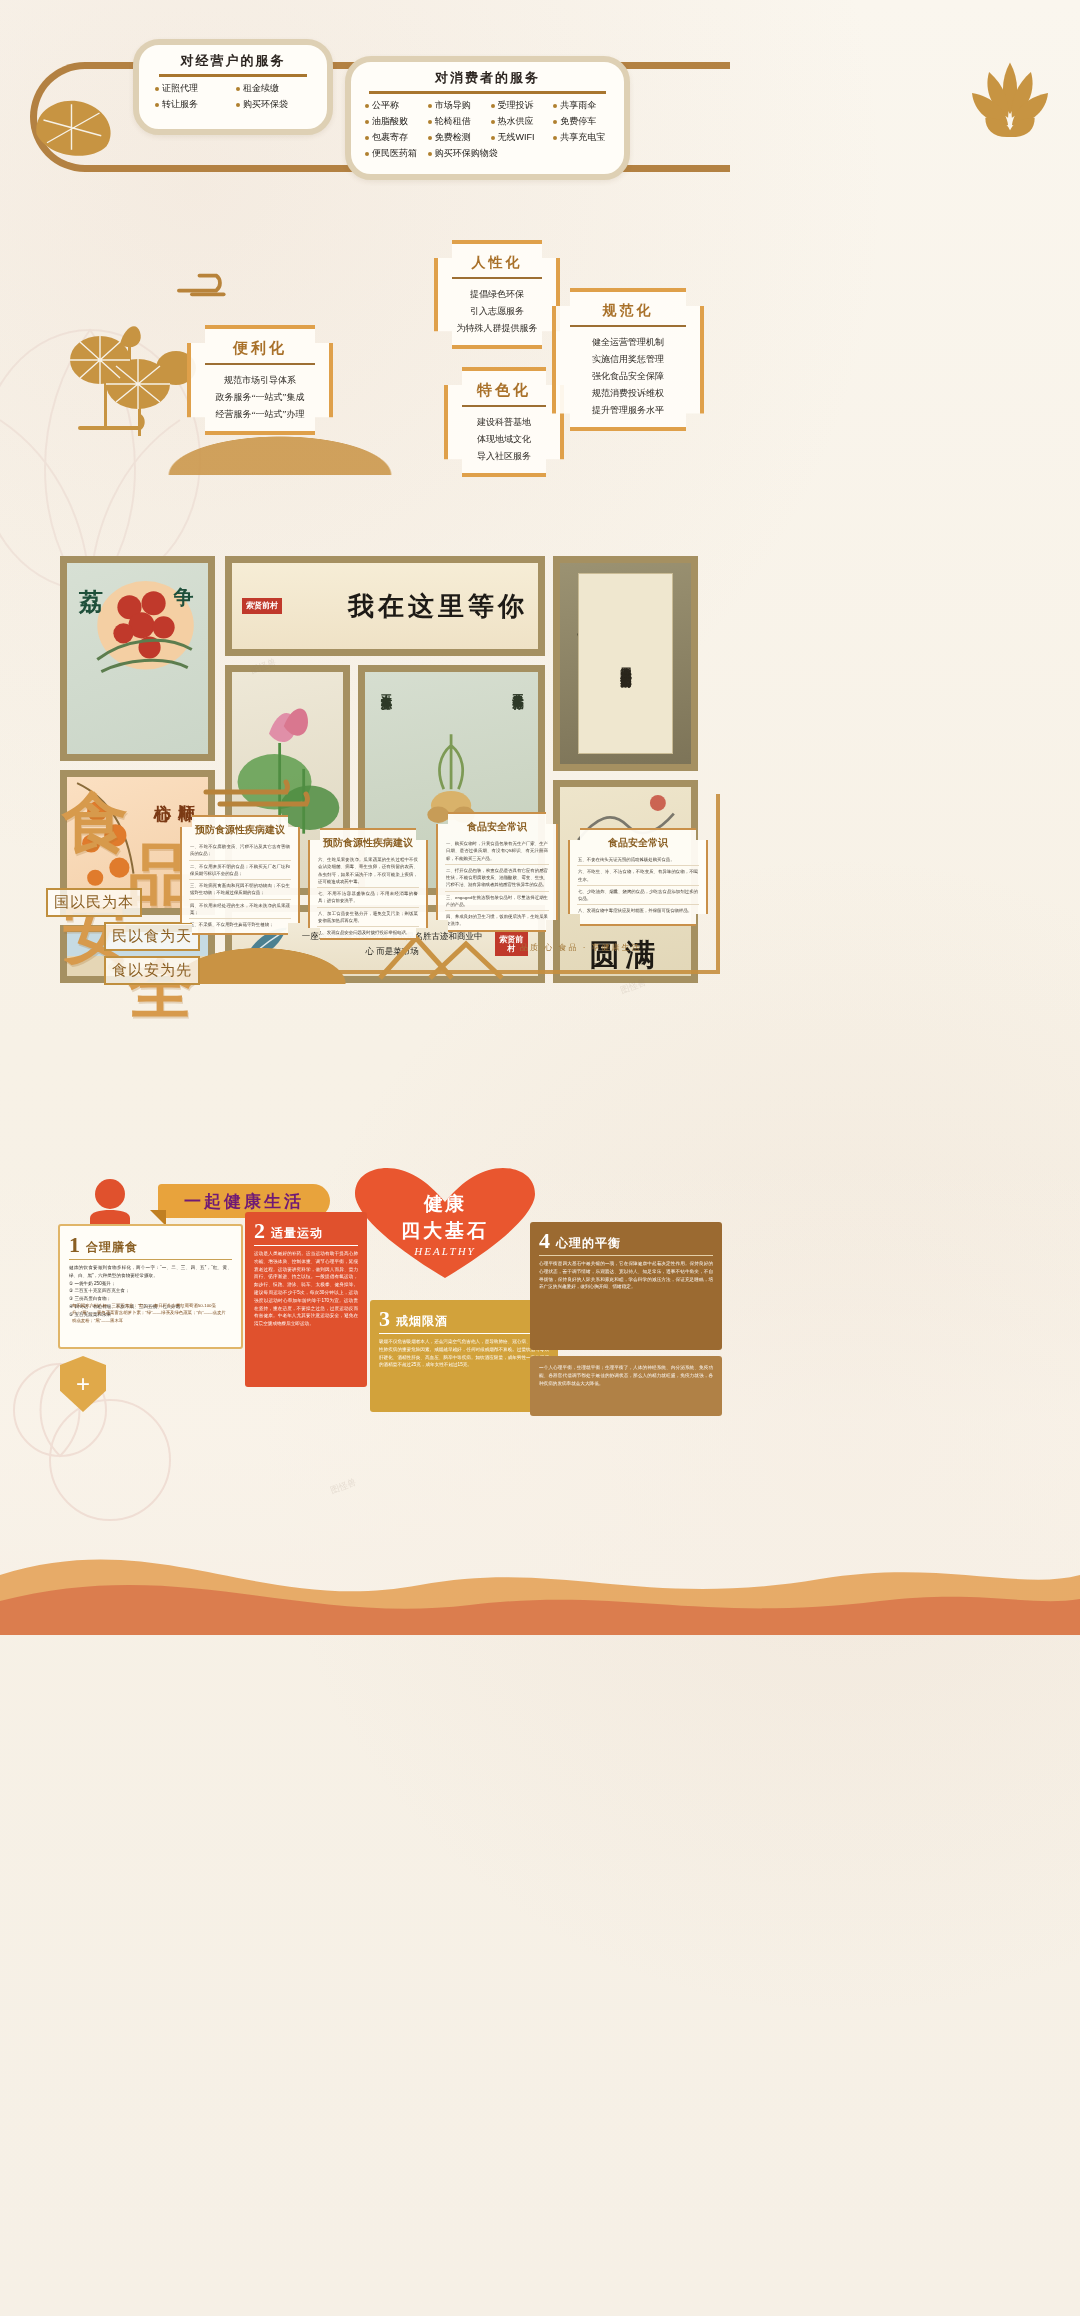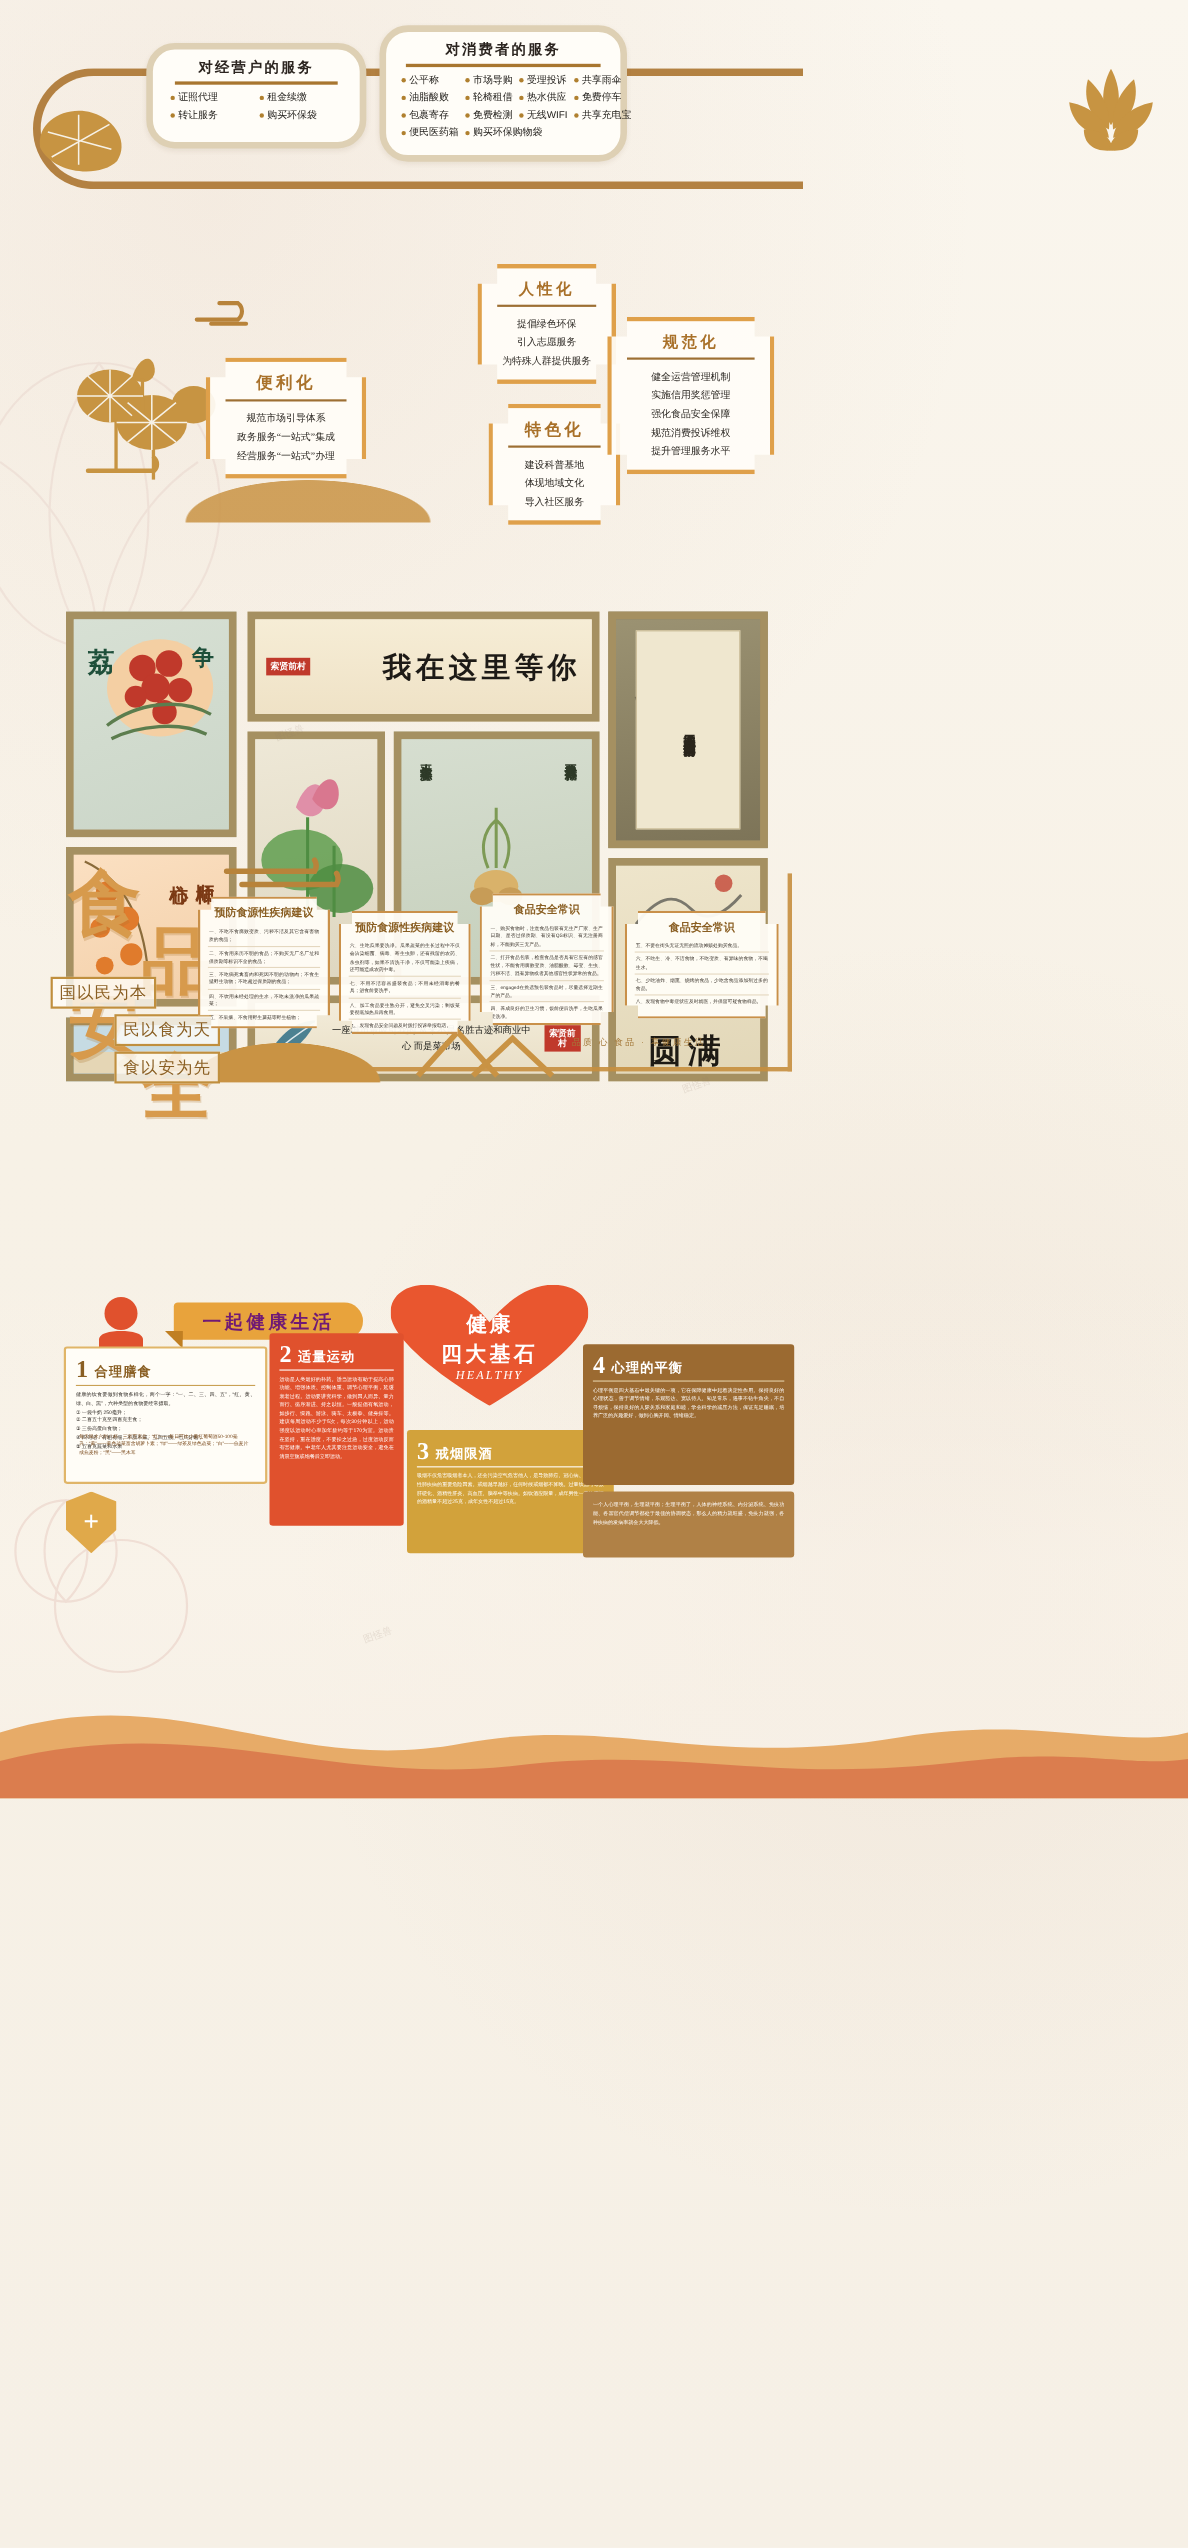--- a/index.html
+++ b/index.html
@@ -16,21 +16,21 @@
   }
   .sec { position:absolute; left:0; width:1080px; }
 
   
   #sec-services { top:0; height:215px; }
   .svc-rail { position:absolute; left:30px; top:62px; width:700px; height:110px;
     border:7px solid #b07c3a; border-right:none; border-radius:55px 0 0 55px; opacity:.95; }
   .svc-card { position:absolute; background:#fffdf8; border:6px solid #ded0b4;
     border-radius:26px; box-shadow:0 2px 5px rgba(120,90,50,.10); z-index:3;}
   #card-merchant { left:133px; top:39px; width:200px; height:96px; padding:7px 10px 6px; }
-  #card-consumer { left:345px; top:23px; width:225px; height:124px; padding:7px 8px 6px; }
+  #card-consumer { left:345px; top:56px; width:285px; height:124px; padding:7px 8px 6px; }
   .svc-title { text-align:center; font-weight:bold; color:#2c2520; letter-spacing:2px; }
   #card-merchant .svc-title { font-size:13px; }
   #card-consumer .svc-title { font-size:13px; }
   .svc-hr { height:3px; background:#a8762f; margin:4px 10px 5px; }
   .svc-grid { display:grid; gap:3px 6px; padding:0 6px; }
   #grid-merchant { grid-template-columns:1fr 1fr; }
   #grid-consumer { grid-template-columns:repeat(4,1fr); }
   .svc-item { display:flex; align-items:center; gap:3px; font-size:9px; color:#23201c;
      white-space:nowrap; }
   .dot { width:4px; height:4px; border-radius:50%; background:#b0802f; flex:none; }

